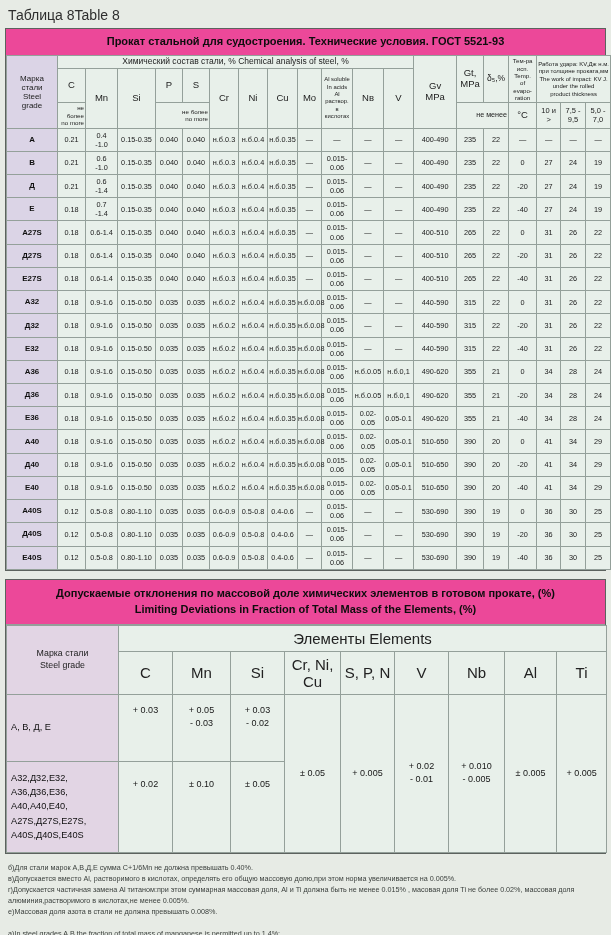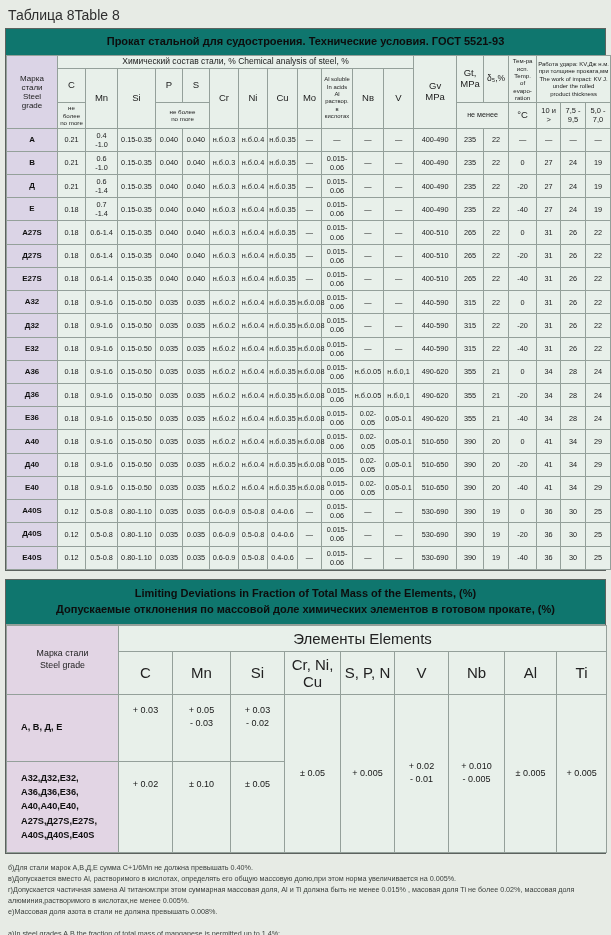--- a/index.html
+++ b/index.html
@@ -8,61 +8,61 @@
     background:#e7ebe5;
     font-family:"Liberation Sans", sans-serif;
     color:#222;
     position:relative;
   }
   .topbar{
     display:flex;justify-content:flex-start;align-items:center;
     padding:7px 10px 5px 8px;font-size:14px;color:#2e2e2e;
   }
   .box{
-    margin:0 5px;border:1.5px solid #5c625e;background:#0f766e;
+    margin:0 5px;border:1.5px solid #5c625e;background:#ec4899;
   }
   .t1-title{
     text-align:center;font-weight:bold;font-size:11px;line-height:1.4;
     padding:5px 4px 6px;color:#0d0d0d;
   }
   table{border-collapse:collapse;table-layout:fixed;width:600px;margin:0 auto;}
   th,td{
     border:1px solid #94a09a;
     text-align:center;vertical-align:middle;
     white-space:pre-line;
     padding:1px;
     background:#e8f0ea;
     font-weight:normal;
   }
   
   .t1 th{font-size:8.5px;color:#1c1c1c;line-height:1.15;}
   .t1 .h-grade{background:#dbd4e6;font-size:8px;}
   .t1 .h-chem{font-size:8.5px;}
   .t1 .h-sym{font-size:9.5px;}
-  .t1 .h-small{font-size:6.2px;line-height:1.2;}
+  .t1 .h-small{font-size:6.2px;line-height:1.2;text-align:right;}
   .t1 .h-al{font-size:5.9px;line-height:1.25;}
   .t1 .h-temp{font-size:6.1px;line-height:1.2;}
   .t1 .h-impact{font-size:6px;line-height:1.25;}
   .t1 .h-thick{font-size:7.5px;line-height:1.2;}
   .t1 td{font-size:7.3px;line-height:1.25;padding:2px 0;color:#1a1a1a;}
   .t1 td.grade{
     background:#dbd4e6;font-weight:bold;font-size:7.9px;color:#101010;
   }
   .t1 tr.group-start td{border-top:1.8px solid #6d7771;}
   
   .t2-title{
     text-align:center;font-weight:bold;font-size:11px;line-height:1.45;
     padding:6px 4px;color:#0d0d0d;border-bottom:1px solid #94a09a;
   }
   .t2 th{font-size:15px;padding:4px 2px;}
   .t2 .h-grade2{background:#e2d5e4;font-size:8.8px;line-height:1.3;}
   .t2 td{font-size:9px;padding:5px 2px;line-height:1.45;color:#161616;}
   .t2 td.grade2{
-    background:#e2d5e4;font-weight:bold;font-size:9.2px;
-    text-align:left;padding-left:14px;line-height:1.55;color:#101010;
+    background:#e2d5e4;font-weight:normal;font-size:9.2px;
+    text-align:left;padding-left:4px;line-height:1.55;color:#101010;
   }
   
   .notes{margin:8px 8px 0;}
   .notes .note{
     font-size:7.2px;line-height:1.55;color:#3a3f3c;text-align:left;
   }
   .notes-en{margin-top:11px;}
   .spacer{height:8px;}
 </style>
 </head>
@@ -580,22 +580,22 @@
           <td>25</td>
         </tr>
       </tbody>
   </table>
 </div>
 
 <div class="spacer"></div>
 
 <div class="box">
   <div class="t2-title">
+    <div>Допускаемые  отклонения по массовой доле химических элементов в готовом прокате, (%)</div>
     <div>Limiting Deviations in Fraction of Total Mass of the Elements, (%)</div>
-    <div>Допускаемые  отклонения по массовой доле химических элементов в готовом прокате, (%)</div>
   </div>
 
   <table class="t2">
     <colgroup>
       <col style="width:112px">
         <col style="width:54px">
         <col style="width:58px">
         <col style="width:54px">
       <col style="width:56px">
         <col style="width:54px">

